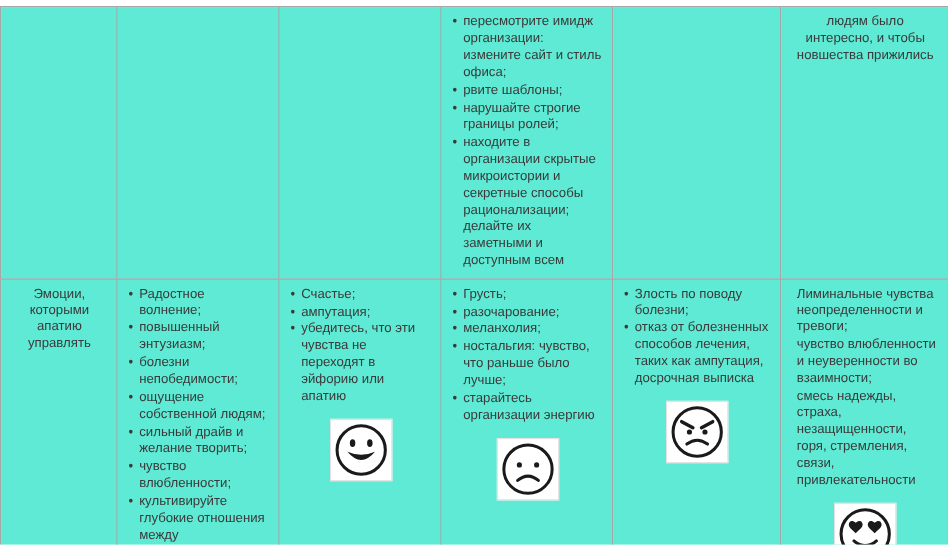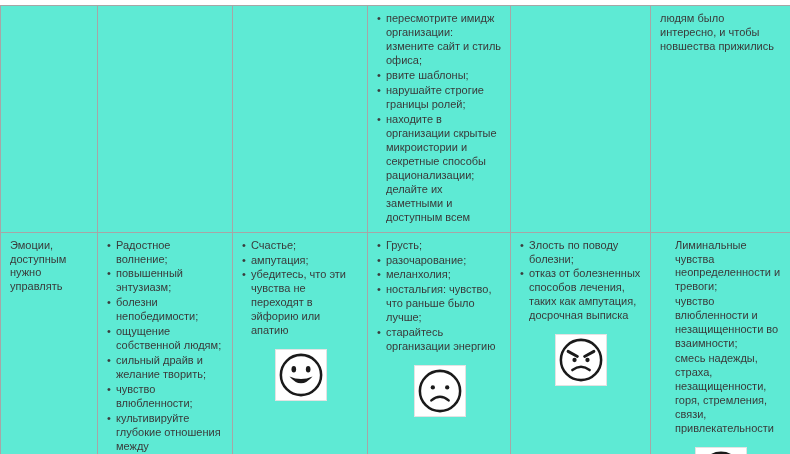--- a/index.html
+++ b/index.html
@@ -42,22 +42,22 @@
     content: "\2022";
     position: absolute;
     left: 0;
     top: 0;
   }
   ul.lines {
     list-style: none;
     margin: 0;
     padding: 0;
   }
-  ul.lines li { margin: 0 0 1px 15px; }
-  .plain { margin: 0; }
+  ul.lines li { margin: 0 0 1px 4px; }
+  .plain { margin: 0; text-align: center; }
   .emoji-box {
     width: 52px;
     height: 52px;
     margin: 11px auto 0 auto;
     border: 1px solid #e3e3e3;
     background: #ffffff;
     display: flex;
     align-items: center;
     justify-content: center;
   }
@@ -89,21 +89,21 @@
               <li>находите в организации скрытые микроистории и секретные способы рационализации; делайте их заметными и доступным всем</li>
             </ul>
         </td>
         <td></td>
         <td>
           <div class="plain">людям было интересно, и чтобы новшества прижились</div>
         </td>
       </tr>
       <tr>
         <td>
-          <div class="plain">Эмоции, доступным нужно управлять</div>
+          <div class="plain">Эмоции, которыми апатию управлять</div>
         </td>
         <td>
           <ul class="bullets">
               <li>Радостное волнение;</li>
               <li>повышенный энтузиазм;</li>
               <li>болезни непобедимости;</li>
               <li>ощущение собственной людям;</li>
               <li>сильный драйв и желание творить;</li>
               <li>чувство влюбленности;</li>
               <li>культивируйте глубокие отношения между основателями</li>
@@ -154,21 +154,21 @@
               <path d="M50 20 L37 27" stroke="#1a1a1a" stroke-width="4" stroke-linecap="round"></path>
               <circle cx="23" cy="32" r="3" fill="#1a1a1a"></circle>
               <circle cx="41" cy="32" r="3" fill="#1a1a1a"></circle>
               <path d="M20 46 Q32 37 44 46" stroke="#1a1a1a" stroke-width="3.5" fill="none" stroke-linecap="round"></path>
             </svg>
           </div>
         </td>
         <td>
           <ul class="lines">
               <li>Лиминальные чувства неопределенности и тревоги;</li>
-              <li>чувство влюбленности и незащищенности во взаимности;</li>
+              <li>чувство влюбленности и неуверенности во взаимности;</li>
               <li>смесь надежды, страха, незащищенности, горя, стремления, связи, привлекательности</li>
             </ul>
           <div class="emoji-box">
             <svg width="46" height="46" viewBox="0 0 64 64">
               <circle cx="32" cy="32" r="28" fill="#ffffff" stroke="#1a1a1a" stroke-width="3.5"></circle>
               <path d="M21 31 C17 27 13 25 13 21 C13 17 17 15 21 19 C25 15 29 17 29 21 C29 25 25 27 21 31 Z" fill="#1a1a1a"></path>
               <path d="M43 31 C39 27 35 25 35 21 C35 17 39 15 43 19 C47 15 51 17 51 21 C51 25 47 27 43 31 Z" fill="#1a1a1a"></path>
               <path d="M19 40 Q32 51 45 40" stroke="#1a1a1a" stroke-width="3.5" fill="none" stroke-linecap="round"></path>
             </svg>
           </div>

